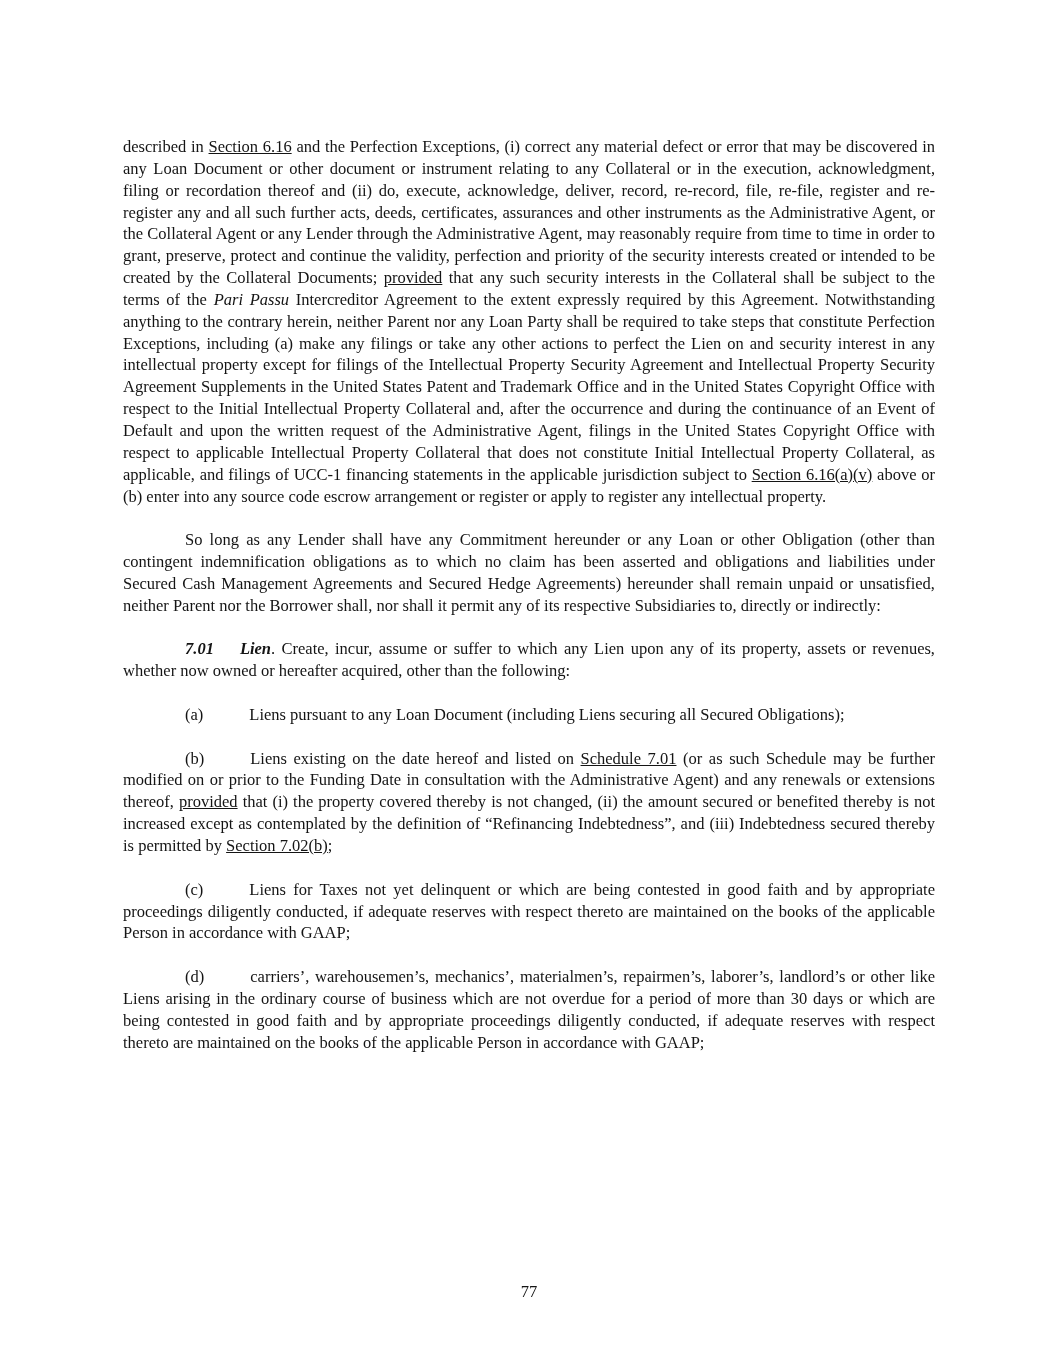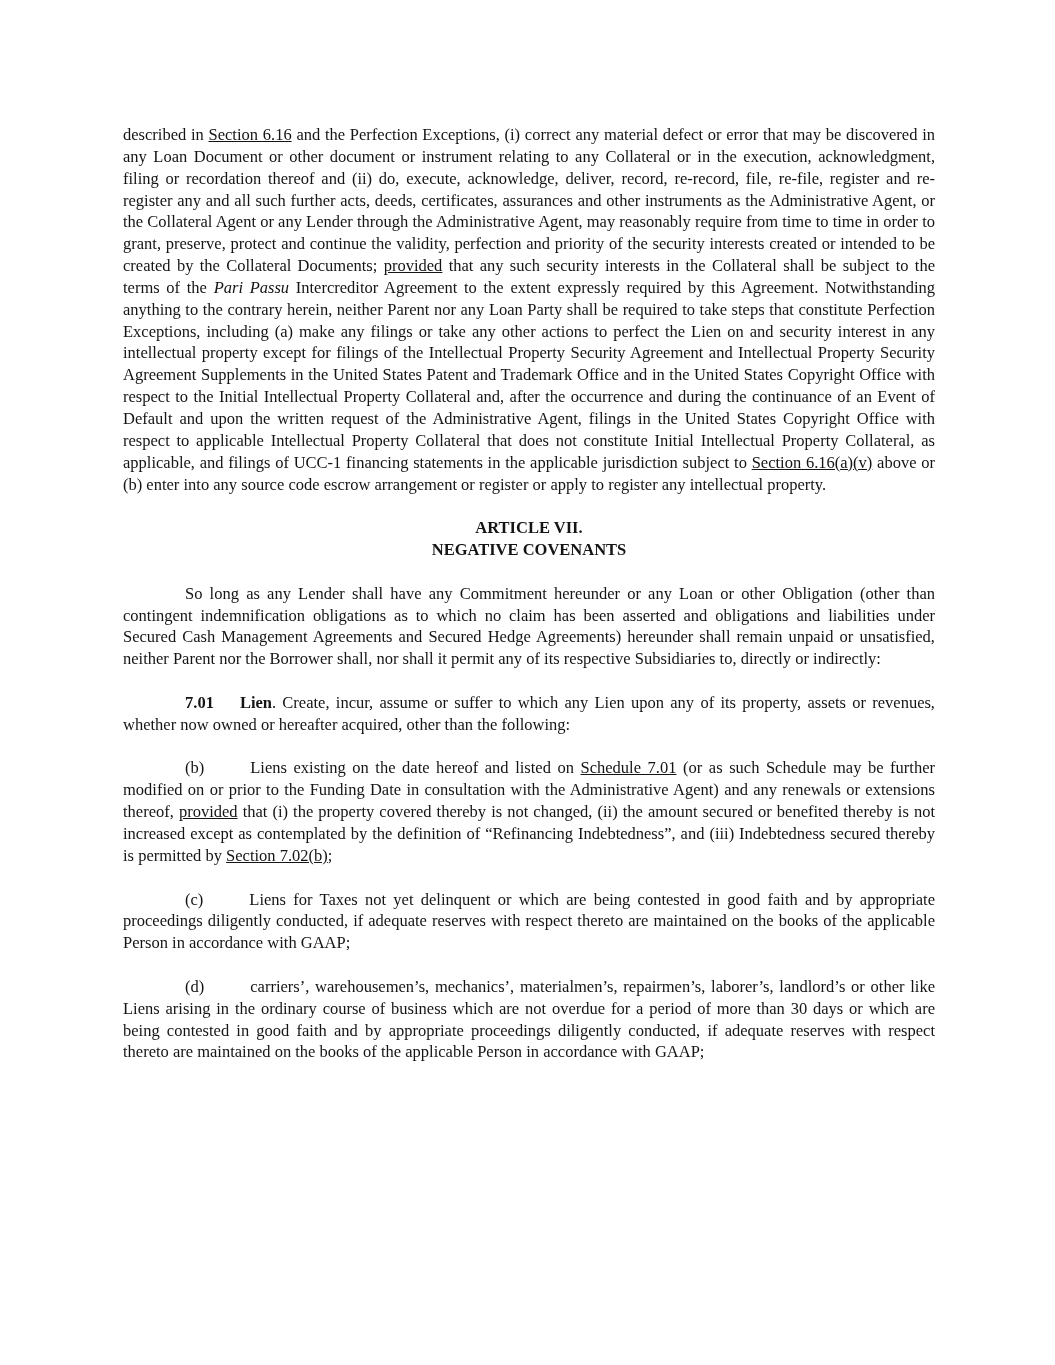--- a/index.html
+++ b/index.html
@@ -22,64 +22,62 @@
     top: 120px;
     width: 812px;
     font-size: 16.5px;
     line-height: 21.85px;
   }
   p.para {
     margin: 21.85px 0 0 0;
     text-align: justify;
   }
   p.para.first {
-    margin-top: 4px;
+    margin-top: 16px;
   }
   p.indent {
     text-indent: 62px;
   }
   .heading {
     margin-top: 21.85px;
     text-align: center;
     font-weight: bold;
   }
   .rs-u { text-decoration: underline; }
   .rs-i { font-style: italic; }
-  .rs-b { font-weight: bold; }
+  .rs-b { font-weight: bold; font-style: italic; }
   .rs-tab   { display: inline-block; width: 46px; }
   .rs-tabsm { display: inline-block; width: 26px; }
   .pageno {
     position: absolute;
     left: 123px;
     top: 1281px;
     width: 812px;
     text-align: center;
     font-size: 16.5px;
     line-height: 21.85px;
   }
 </style>
 </head>
 <body>
 
 <div class="page">
   <div class="content">
 
     <p class="para first"><span>described in </span><span class="rs-u">Section 6.16</span><span> and the Perfection Exceptions, (i) correct any material defect or error that may be discovered in any Loan Document or other document or instrument relating to any Collateral or in the execution, acknowledgment, filing or recordation thereof and (ii) do, execute, acknowledge, deliver, record, re-record, file, re-file, register and re-register any and all such further acts, deeds, certificates, assurances and other instruments as the Administrative Agent, or the Collateral Agent or any Lender through the Administrative Agent, may reasonably require from time to time in order to grant, preserve, protect and continue the validity, perfection and priority of the security interests created or intended to be created by the Collateral Documents; </span><span class="rs-u">provided</span><span> that any such security interests in the Collateral shall be subject to the terms of the </span><span class="rs-i">Pari Passu</span><span> Intercreditor Agreement to the extent expressly required by this Agreement. Notwithstanding anything to the contrary herein, neither Parent nor any Loan Party shall be required to take steps that constitute Perfection Exceptions, including (a) make any filings or take any other actions to perfect the Lien on and security interest in any intellectual property except for filings of the Intellectual Property Security Agreement and Intellectual Property Security Agreement Supplements in the United States Patent and Trademark Office and in the United States Copyright Office with respect to the Initial Intellectual Property Collateral and, after the occurrence and during the continuance of an Event of Default and upon the written request of the Administrative Agent, filings in the United States Copyright Office with respect to applicable Intellectual Property Collateral that does not constitute Initial Intellectual Property Collateral, as applicable, and filings of UCC-1 financing statements in the applicable jurisdiction subject to </span><span class="rs-u">Section 6.16(a)(v)</span><span> above or (b) enter into any source code escrow arrangement or register or apply to register any intellectual property.</span></p>
 
-    <div class="heading">
-      <div>ARTICLE VII.</div>
-      <div>NEGATIVE COVENANTS</div>
-    </div>
 
     <p class="para indent"><span>So long as any Lender shall have any Commitment hereunder or any Loan or other Obligation (other than contingent indemnification obligations as to which no claim has been asserted and obligations and liabilities under Secured Cash Management Agreements and Secured Hedge Agreements) hereunder shall remain unpaid or unsatisfied, neither Parent nor the Borrower shall, nor shall it permit any of its respective Subsidiaries to, directly or indirectly:</span></p>
 
     <p class="para indent"><span class="rs-b">7.01</span><span class="rs-tabsm"></span><span class="rs-b">Lien</span><span>. Create, incur, assume or suffer to which any Lien upon any of its property, assets or revenues, whether now owned or hereafter acquired, other than the following:</span></p>
 
+    <p class="para indent"><span>(a)</span><span class="rs-tab"></span><span>Liens pursuant to any Loan Document (including Liens securing all Secured Obligations);</span></p>
 
     <p class="para indent"><span>(b)</span><span class="rs-tab"></span><span>Liens existing on the date hereof and listed on </span><span class="rs-u">Schedule 7.01</span><span> (or as such Schedule may be further modified on or prior to the Funding Date in consultation with the Administrative Agent) and any renewals or extensions thereof, </span><span class="rs-u">provided</span><span> that (i) the property covered thereby is not changed, (ii) the amount secured or benefited thereby is not increased except as contemplated by the definition of “Refinancing Indebtedness”, and (iii) Indebtedness secured thereby is permitted by </span><span class="rs-u">Section 7.02(b)</span><span>;</span></p>
 
     <p class="para indent"><span>(c)</span><span class="rs-tab"></span><span>Liens for Taxes not yet delinquent or which are being contested in good faith and by appropriate proceedings diligently conducted, if adequate reserves with respect thereto are maintained on the books of the applicable Person in accordance with GAAP;</span></p>
 
     <p class="para indent"><span>(d)</span><span class="rs-tab"></span><span>carriers’, warehousemen’s, mechanics’, materialmen’s, repairmen’s, laborer’s, landlord’s or other like Liens arising in the ordinary course of business which are not overdue for a period of more than 30 days or which are being contested in good faith and by appropriate proceedings diligently conducted, if adequate reserves with respect thereto are maintained on the books of the applicable Person in accordance with GAAP;</span></p>
 
   </div>
 
+  <div class="pageno">77</div>
 </div>
 
 </body></html>

